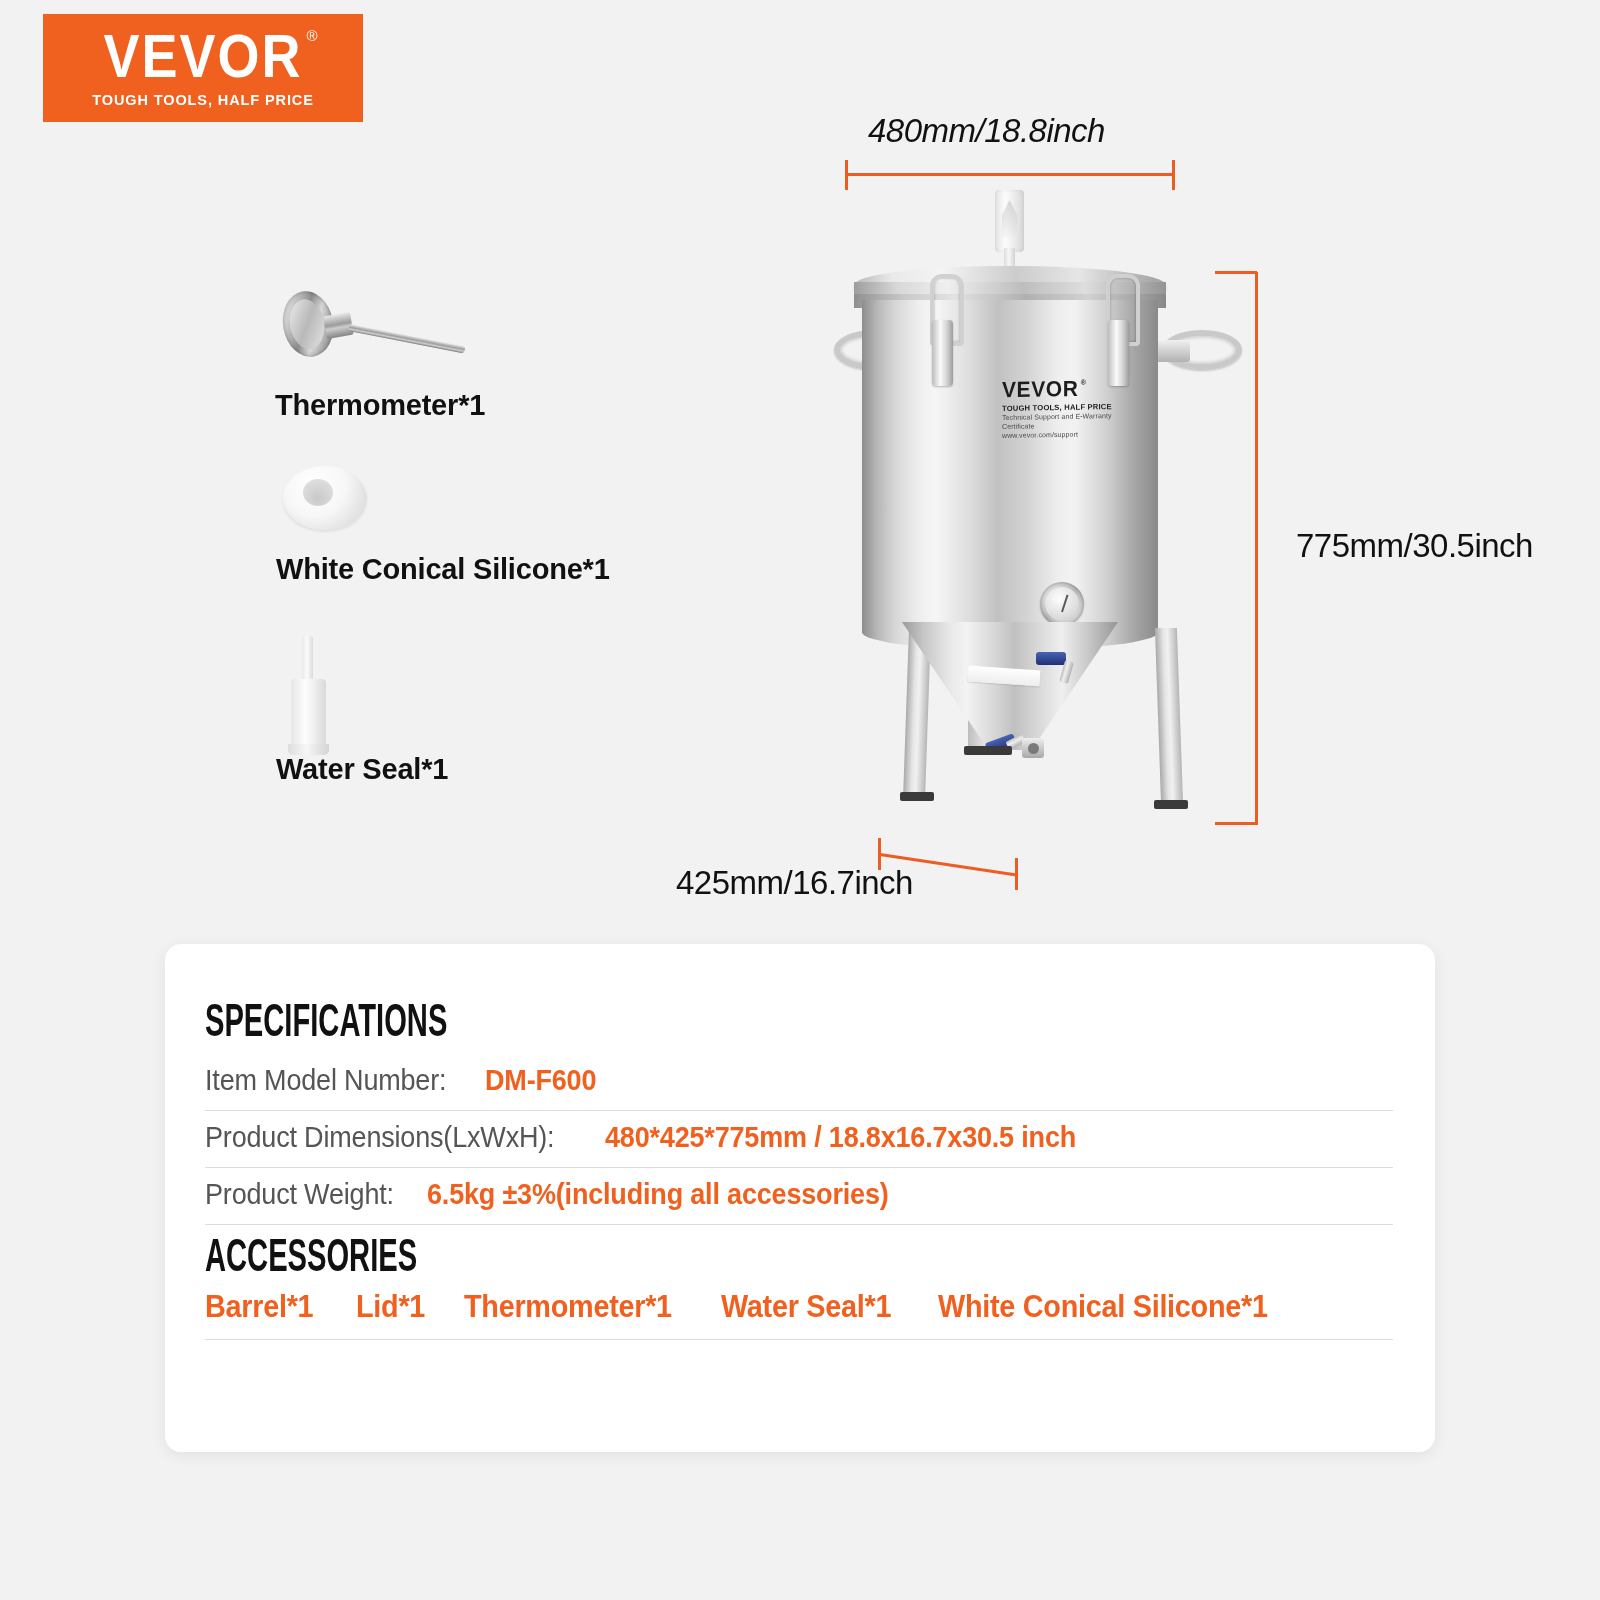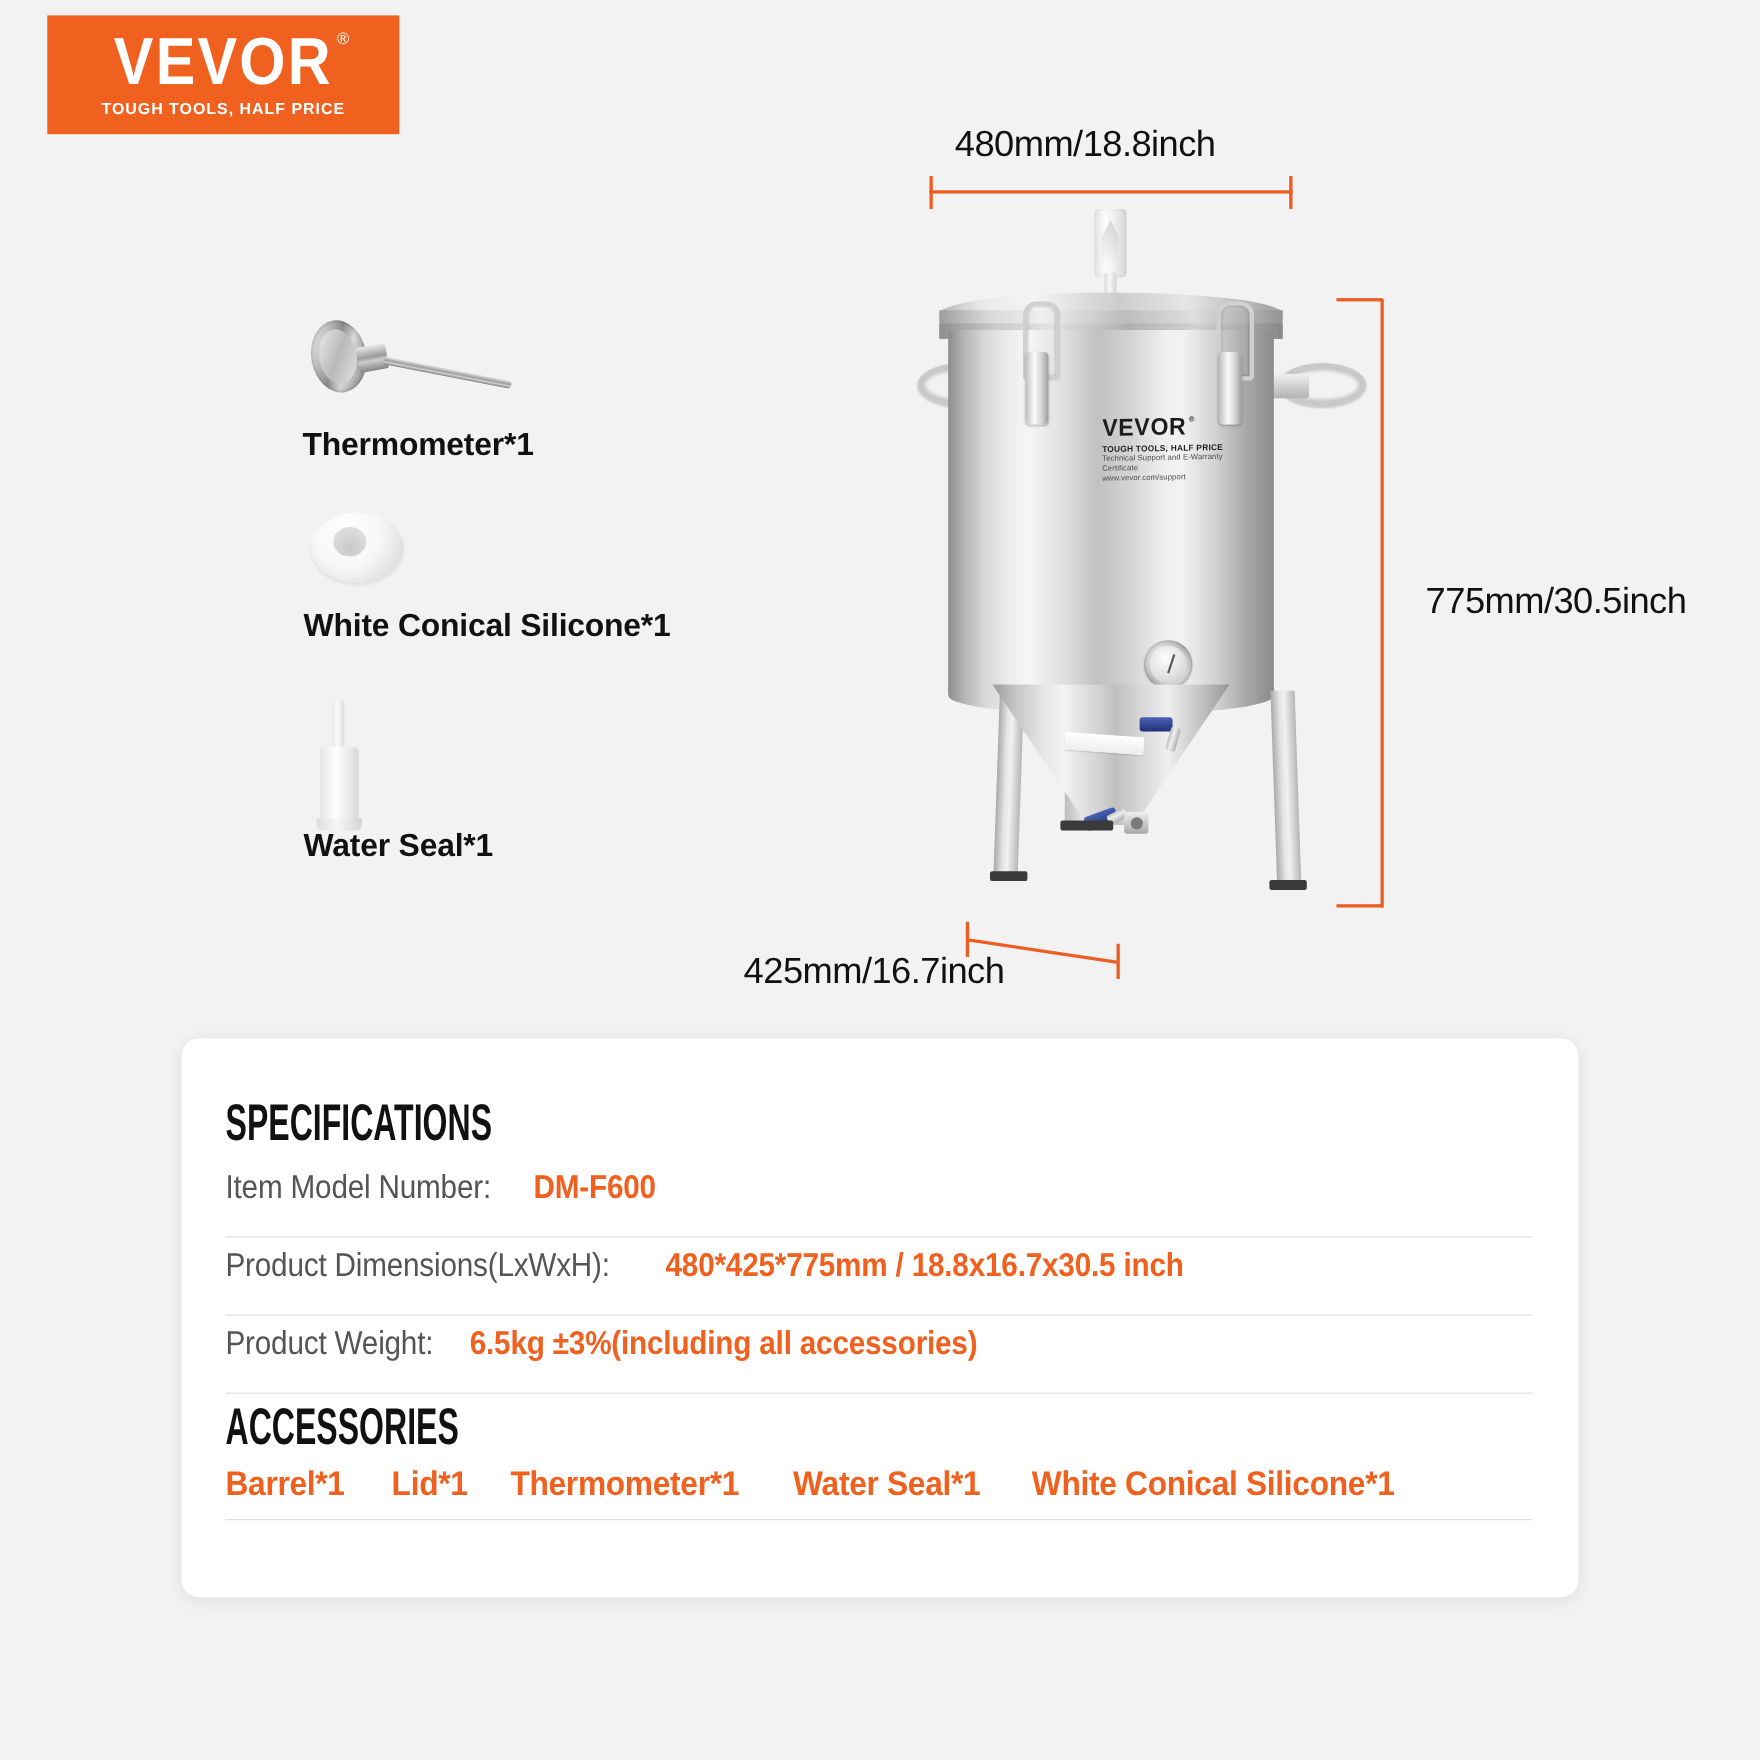--- a/index.html
+++ b/index.html
@@ -253,21 +253,21 @@
   }
   .card-inner{padding:52px 42px 0 40px;}
   .sec-title{
     font-size:47px;font-weight:bold;color:#111;letter-spacing:0px;
     transform:scaleX(.62);transform-origin:left center;
     font-family:"Liberation Sans",sans-serif;line-height:1.02;
     white-space:nowrap;
   }
   .spec-row{
     display:flex;align-items:flex-start;
-    padding:9px 0 27px 0;
+    padding:9px 0 13px 0;
     border-bottom:1.5px solid #dcdcdc;
   }
   .spec-row:last-of-type{border-bottom:none;}
   .sp-key{
     font-size:30px;color:#555;letter-spacing:-.2px;
     transform:scaleX(.9);transform-origin:left center;white-space:nowrap;
   }
   .sp-val{
     font-size:30px;color:#F0601F;font-weight:bold;letter-spacing:-.2px;
     margin-left:12px;transform:scaleX(.9);transform-origin:left center;white-space:nowrap;
@@ -369,21 +369,21 @@
       <div class="knob"></div>
       <div class="nip"></div>
       <div class="port"></div>
     </div>
 
     <div class="foot" style="left:60px;top:602px;width:34px;"></div>
     <div class="foot" style="left:124px;top:556px;width:48px;"></div>
     <div class="foot" style="left:314px;top:610px;width:34px;"></div>
   </div>
 
-  <div class="dim-text" style="left:868px;top:112px;">480mm/18.8inch</div>
+  <div class="dim-text" style="left:868px;top:112px;font-style:italic;">480mm/18.8inch</div>
   <div class="dim-line" style="left:845px;top:173px;width:330px;height:3px;"></div>
   <div class="dim-line" style="left:845px;top:160px;width:3px;height:30px;"></div>
   <div class="dim-line" style="left:1172px;top:160px;width:3px;height:30px;"></div>
 
   <div class="dim-line" style="left:1255px;top:272px;width:3px;height:553px;"></div>
   <div class="dim-line" style="left:1215px;top:271px;width:42px;height:3px;"></div>
   <div class="dim-line" style="left:1215px;top:822px;width:42px;height:3px;"></div>
   <div class="dim-text" style="left:1270px;top:527px;margin-left:26px;">775mm/30.5inch</div>
 
   <div class="dim-line" style="left:880px;top:853px;width:138px;height:3px;transform:rotate(8.5deg);transform-origin:left center;"></div>

